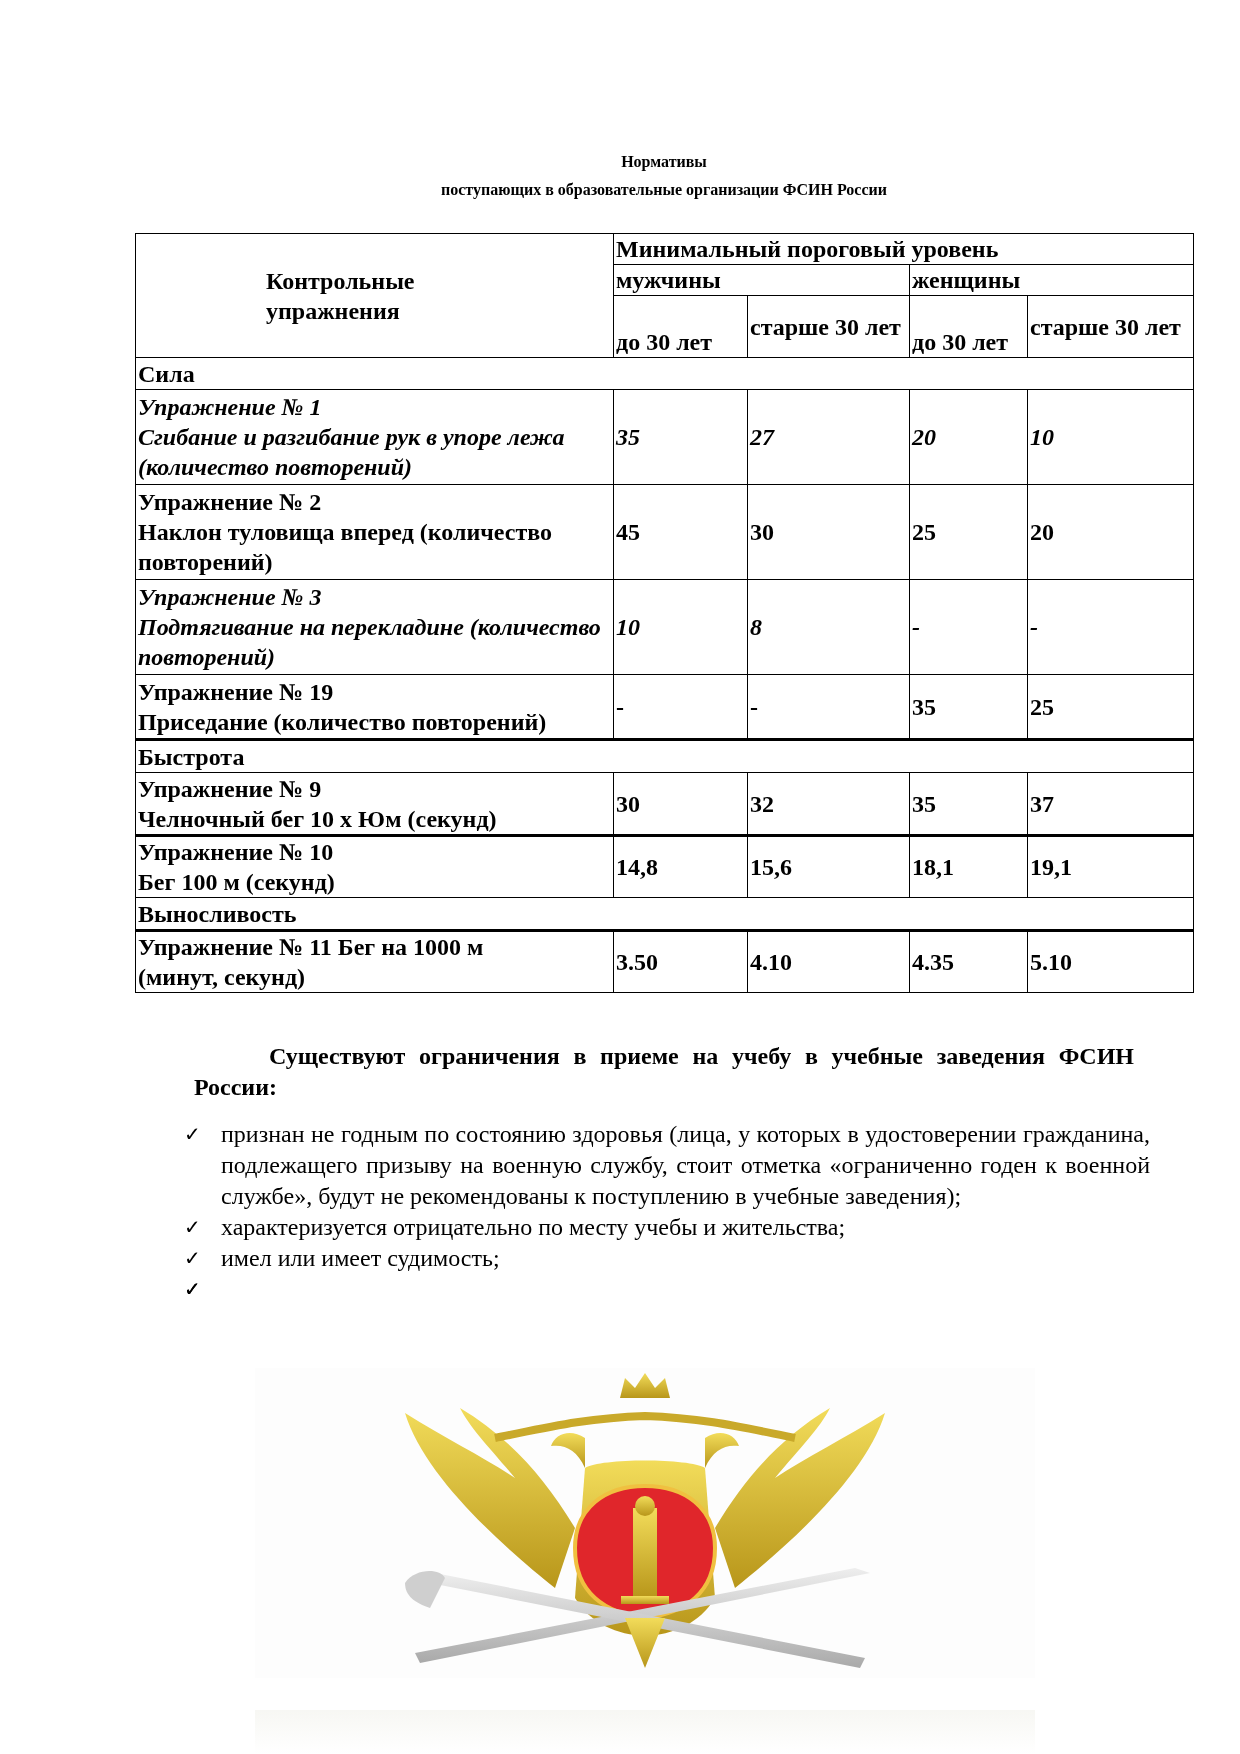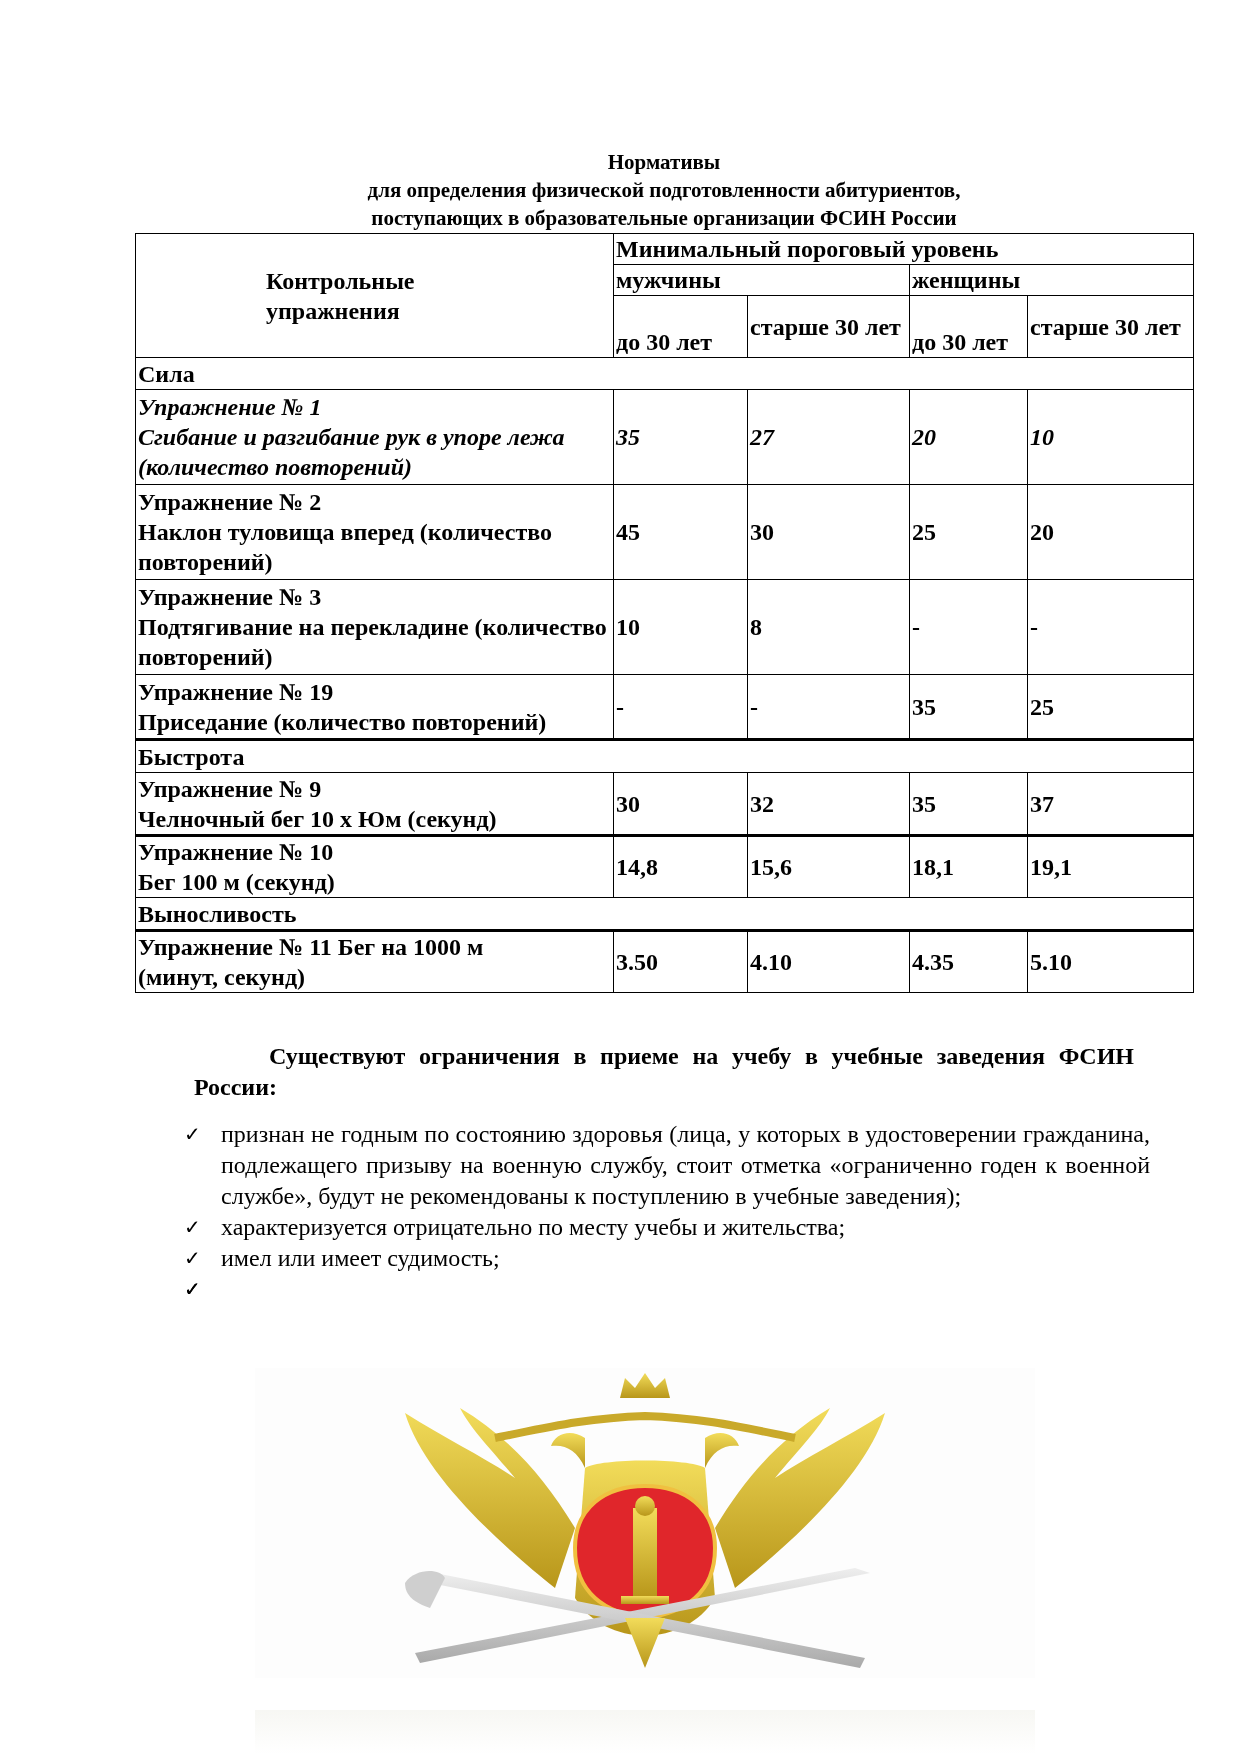--- a/index.html
+++ b/index.html
@@ -2,21 +2,21 @@
 <html><head>
   <meta charset="utf-8">
   <style>
     html, body { margin: 0; padding: 0; background: #ffffff; }
     body {
       width: 1240px; height: 1754px; position: relative; overflow: hidden;
       font-family: "Liberation Serif", "DejaVu Serif", serif; color: #000;
     }
     .title-block {
       position: absolute; left: 135px; width: 1058px; top: 148px;
-      text-align: center; font-weight: bold; font-size: 21px; line-height: 28px;
+      text-align: center; font-weight: bold; font-size: 16px; line-height: 28px;
     }
     table.norms {
       position: absolute; left: 135px; top: 233px; width: 1058px;
       border-collapse: collapse; table-layout: fixed;
       font-weight: bold; font-size: 24px;
     }
     table.norms td {
       border: 1.5px solid #000; padding: 0 2px; vertical-align: middle;
       text-align: left; line-height: 30px;
     }
@@ -28,21 +28,21 @@
     td.ex-name { text-align: left; line-height: 31px; padding-left: 1px; }
     td.hdr-main { vertical-align: top; }
     tr.r-top td { height: 30px; }
     tr.r-sex td { height: 30px; }
     tr.r-age td { height: 61px; }
     tr.sect td { height: 31px; line-height: 30px; }
     tr.thick td { border-bottom-width: 3px; }
     .age-lo { vertical-align: bottom !important; }
     .ex1 td { height: 94px; font-style: italic; }
     .ex2 td { height: 94px; }
-    .ex3 td { height: 94px; }
+    .ex3 td { height: 94px; font-style: italic; }
     .ex19 td { height: 63px; }
     .ex9 td { height: 61px; }
     .ex10 td { height: 60px; }
     .ex11 td { height: 60px; }
     .restrict {
       position: absolute; left: 178px; width: 972px; top: 1025px;
       font-size: 24px; line-height: 31px;
     }
     .restrict .lead {
       font-weight: bold; text-align: justify; text-indent: 75px; margin: 16px;
@@ -62,21 +62,20 @@
     .reflection {
       position: absolute; left: 255px; top: 1710px; width: 780px; height: 44px;
       background: linear-gradient(#f6f6f2, #ffffff); opacity: 0.9;
     }
   </style>
 </head>
 <body>
 
 <div class="title-block">
   <div>Нормативы</div>
-  <div>для определения физической подготовленности абитуриентов,</div>
   <div>поступающих в образовательные организации ФСИН России</div>
 </div>
 
 <table class="norms">
   <colgroup>
     <col class="c0">
       <col class="c1">
       <col class="c2">
       <col class="c3">
       <col class="c4">

